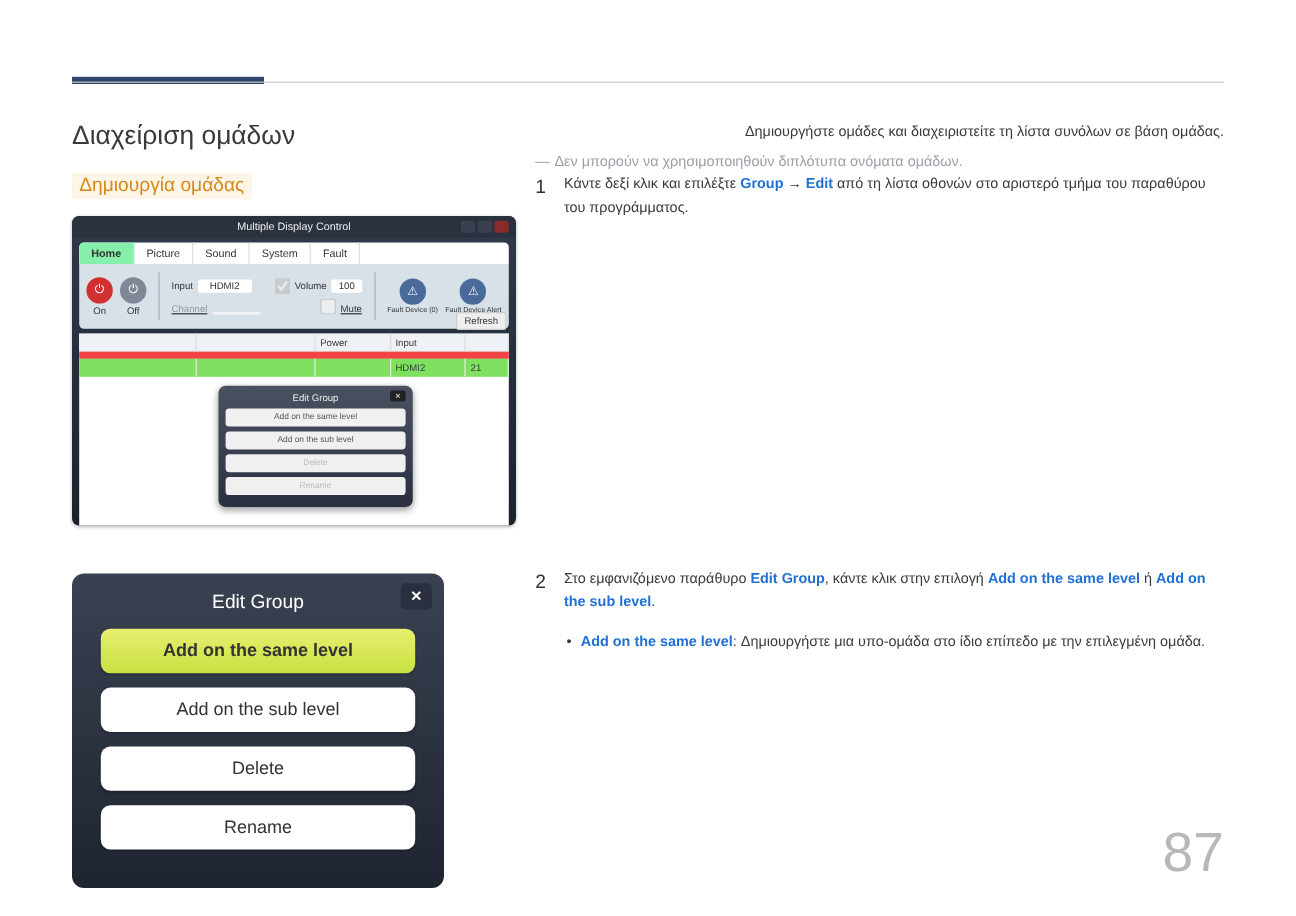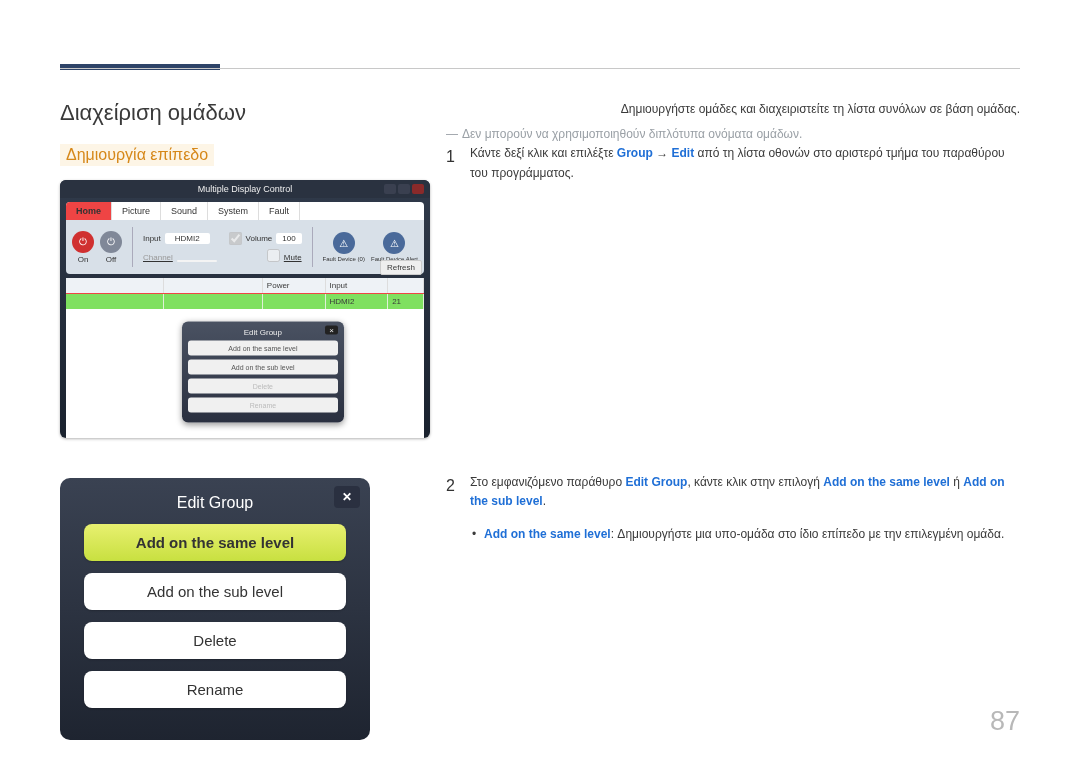--- a/index.html
+++ b/index.html
@@ -98,21 +98,21 @@
     border-radius: 4px 4px 0 0;
     overflow: hidden;
   }
   .s1-tab {
     padding: 4px 10px;
     font-size: 9px;
     color: #333;
     border-right: 1px solid #ddd;
   }
   .s1-tab.active {
-    background: #ef4444;
+    background: #86efac;
     font-weight: bold;
   }
   .s1-toolbar {
     margin: 0 6px;
     background: #d8e0e8;
     height: 54px;
     border-radius: 0 0 4px 4px;
     display: flex;
     align-items: center;
     padding: 0 6px;
@@ -156,21 +156,21 @@
   .s1-side-row.sel { background:#1f8a4a; color:#fff; }
   .s1-main {
     flex:1;
     background:#fff;
     position:relative;
   }
   .s1-table-head {
     display:flex;
     font-size:8px;
     background:#eef2f6;
-    border-bottom:1px solid #ef4444;
+    border-bottom:6px solid #ef4444;
   }
   .s1-table-head span { flex:1; padding:3px 4px; border-right:1px solid #ddd; }
   .s1-table-row {
     display:flex;
     font-size:8px;
     background:#7fe060;
   }
   .s1-table-row span { flex:1; padding:3px 4px; border-right:1px solid #e0f0d8; }
   .s1-refresh { position:absolute; right:2px; top:-18px; font-size:8px; background:#eee; padding:2px 6px; border-radius:2px; border:1px solid #ccc; }
   .s1-dialog {
@@ -273,36 +273,36 @@
     position:absolute;
     left:2px;
     top:0;
   }
   .step2-block { margin-top: 290px; }
 
   .page-number {
     position:absolute;
     bottom:26px;
     right:60px;
-    font-size:27px;
+    font-size:46px;
     color:#b8b8b8;
     font-weight:300;
   }
 </style>
 </head>
 <body>
 
 <div class="accent-bar"></div>
 <hr class="hr-top">
 
 <div class="page">
   <div class="columns">
     <div class="col-left">
       <h1 class="main-title">Διαχείριση ομάδων</h1>
-      <h2 class="section-title">Δημιουργία επίπεδο</h2>
+      <h2 class="section-title">Δημιουργία ομάδας</h2>
 
       
       <div class="screenshot1">
         <div class="s1-title">Multiple Display Control</div>
         <div class="s1-winbtns">
           <span></span>
           <span></span>
           <span style="background:#8a2a2a"></span>
         </div>
         <div class="s1-tabs">

